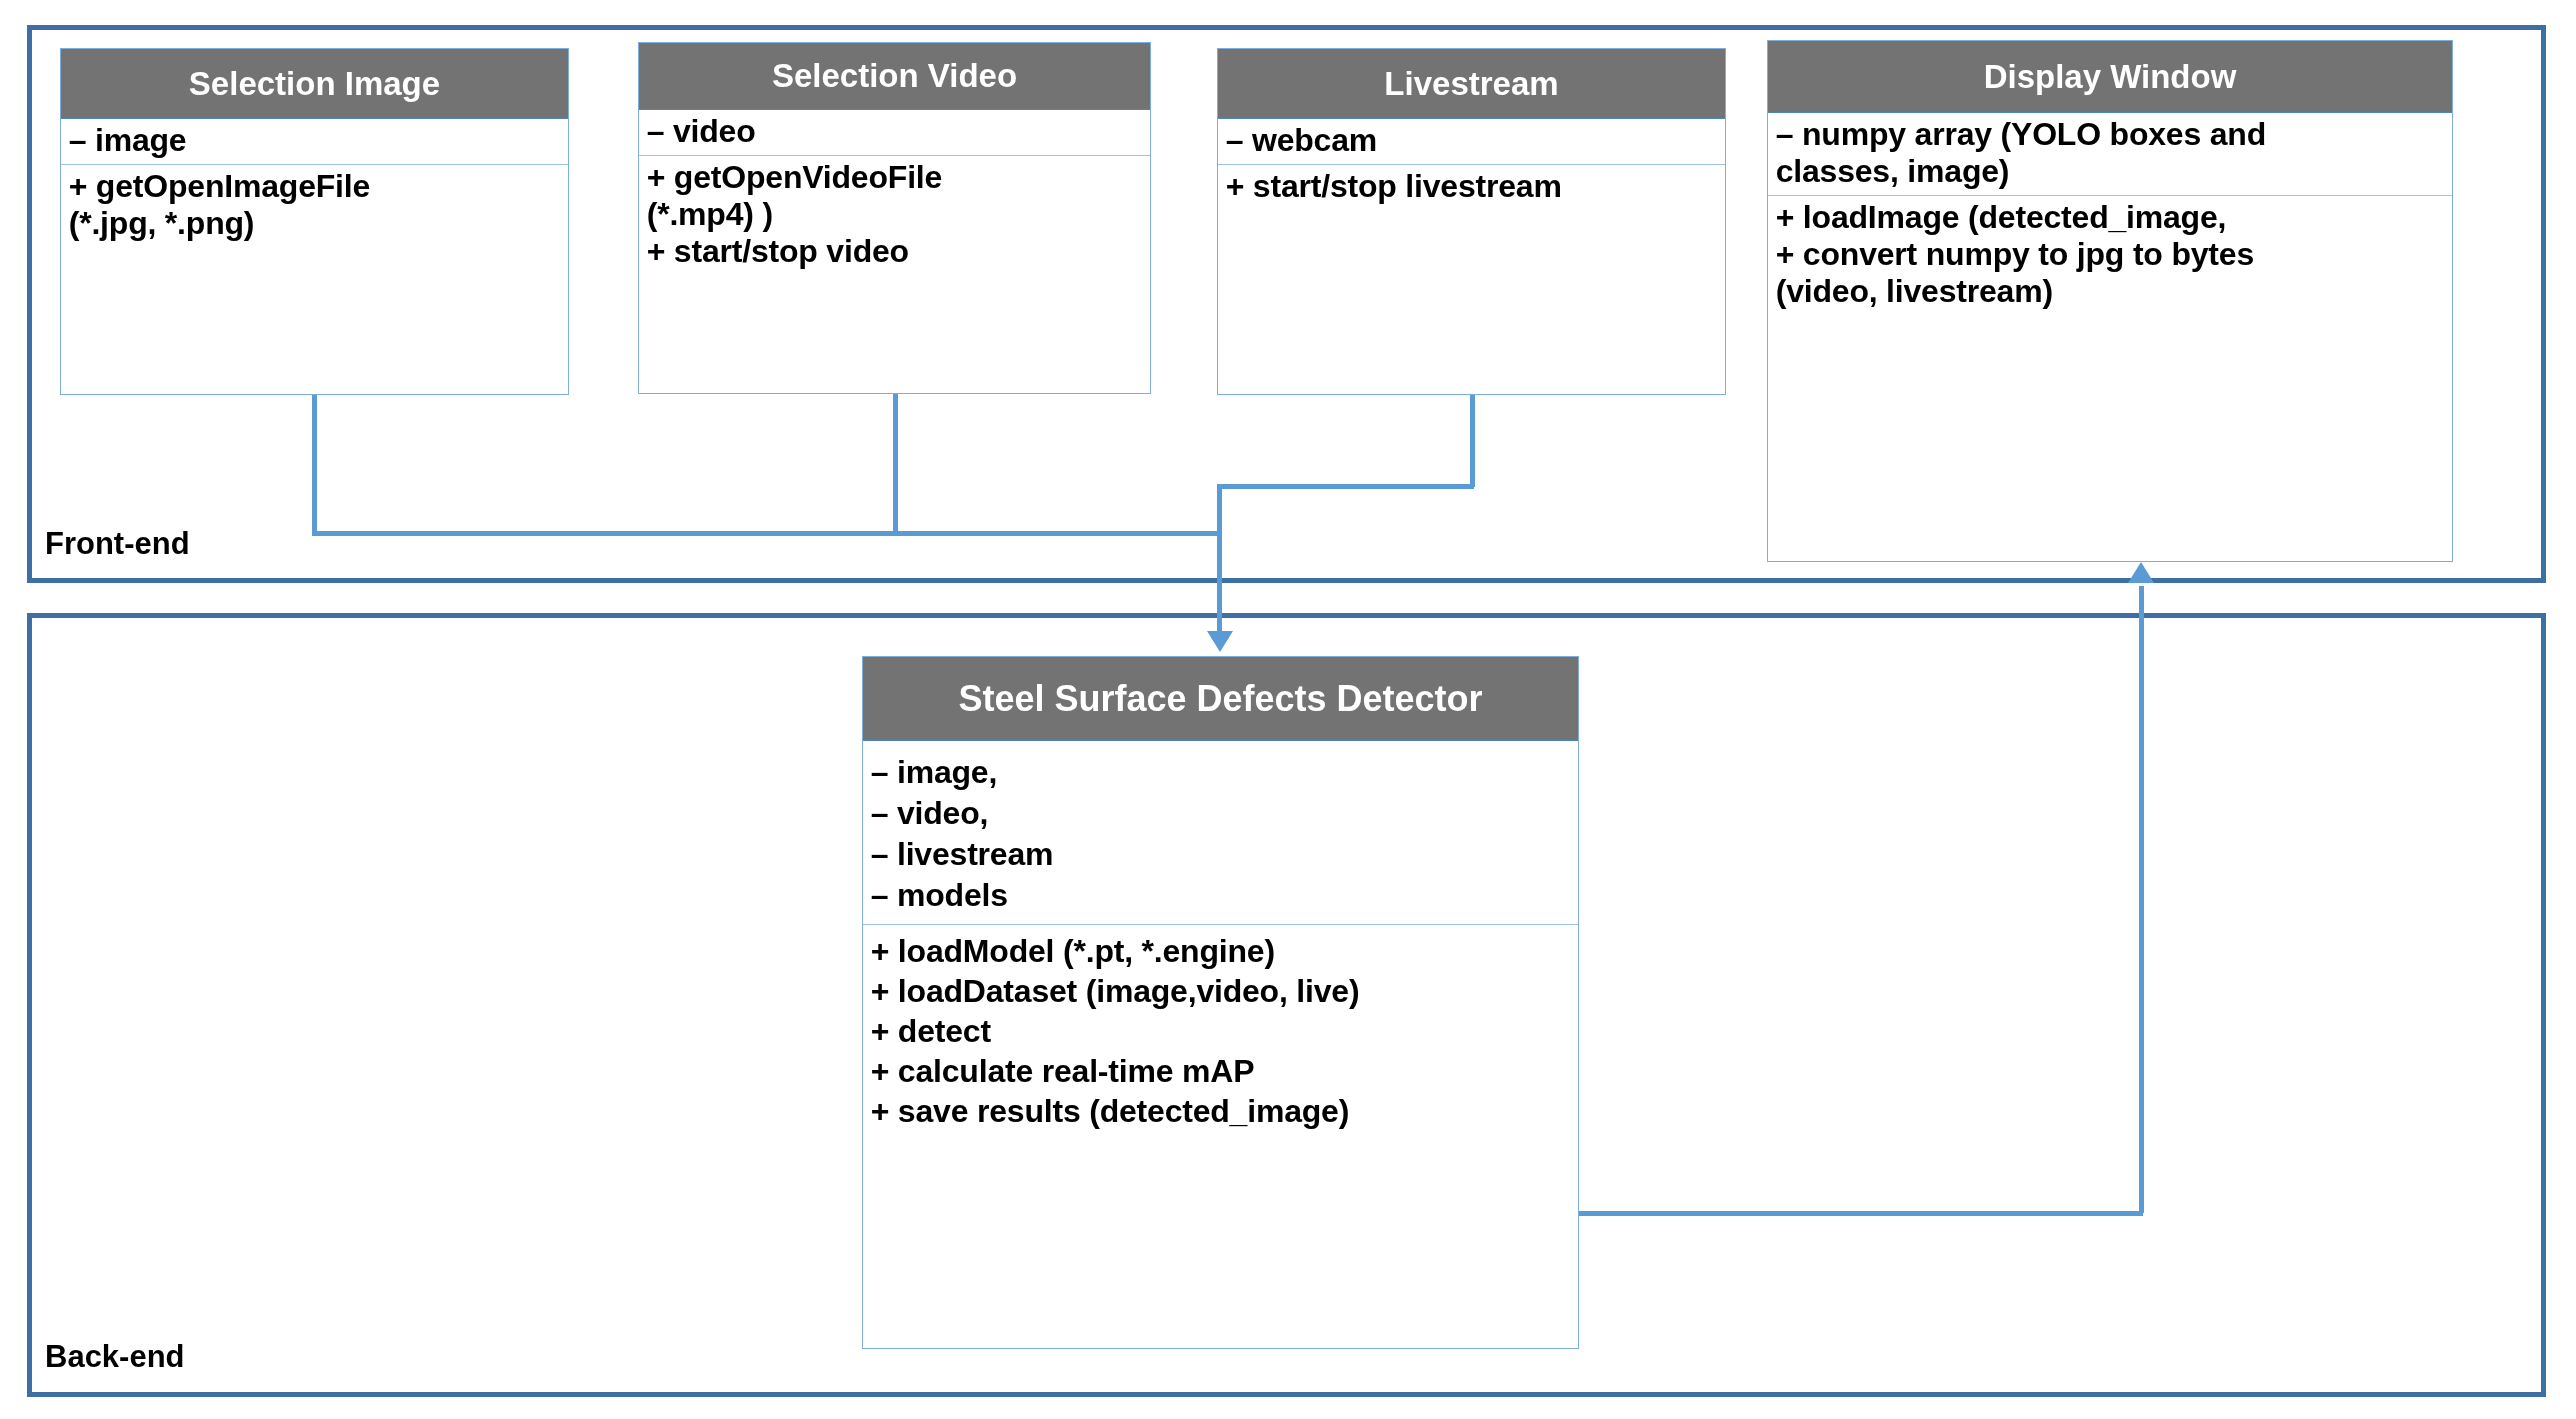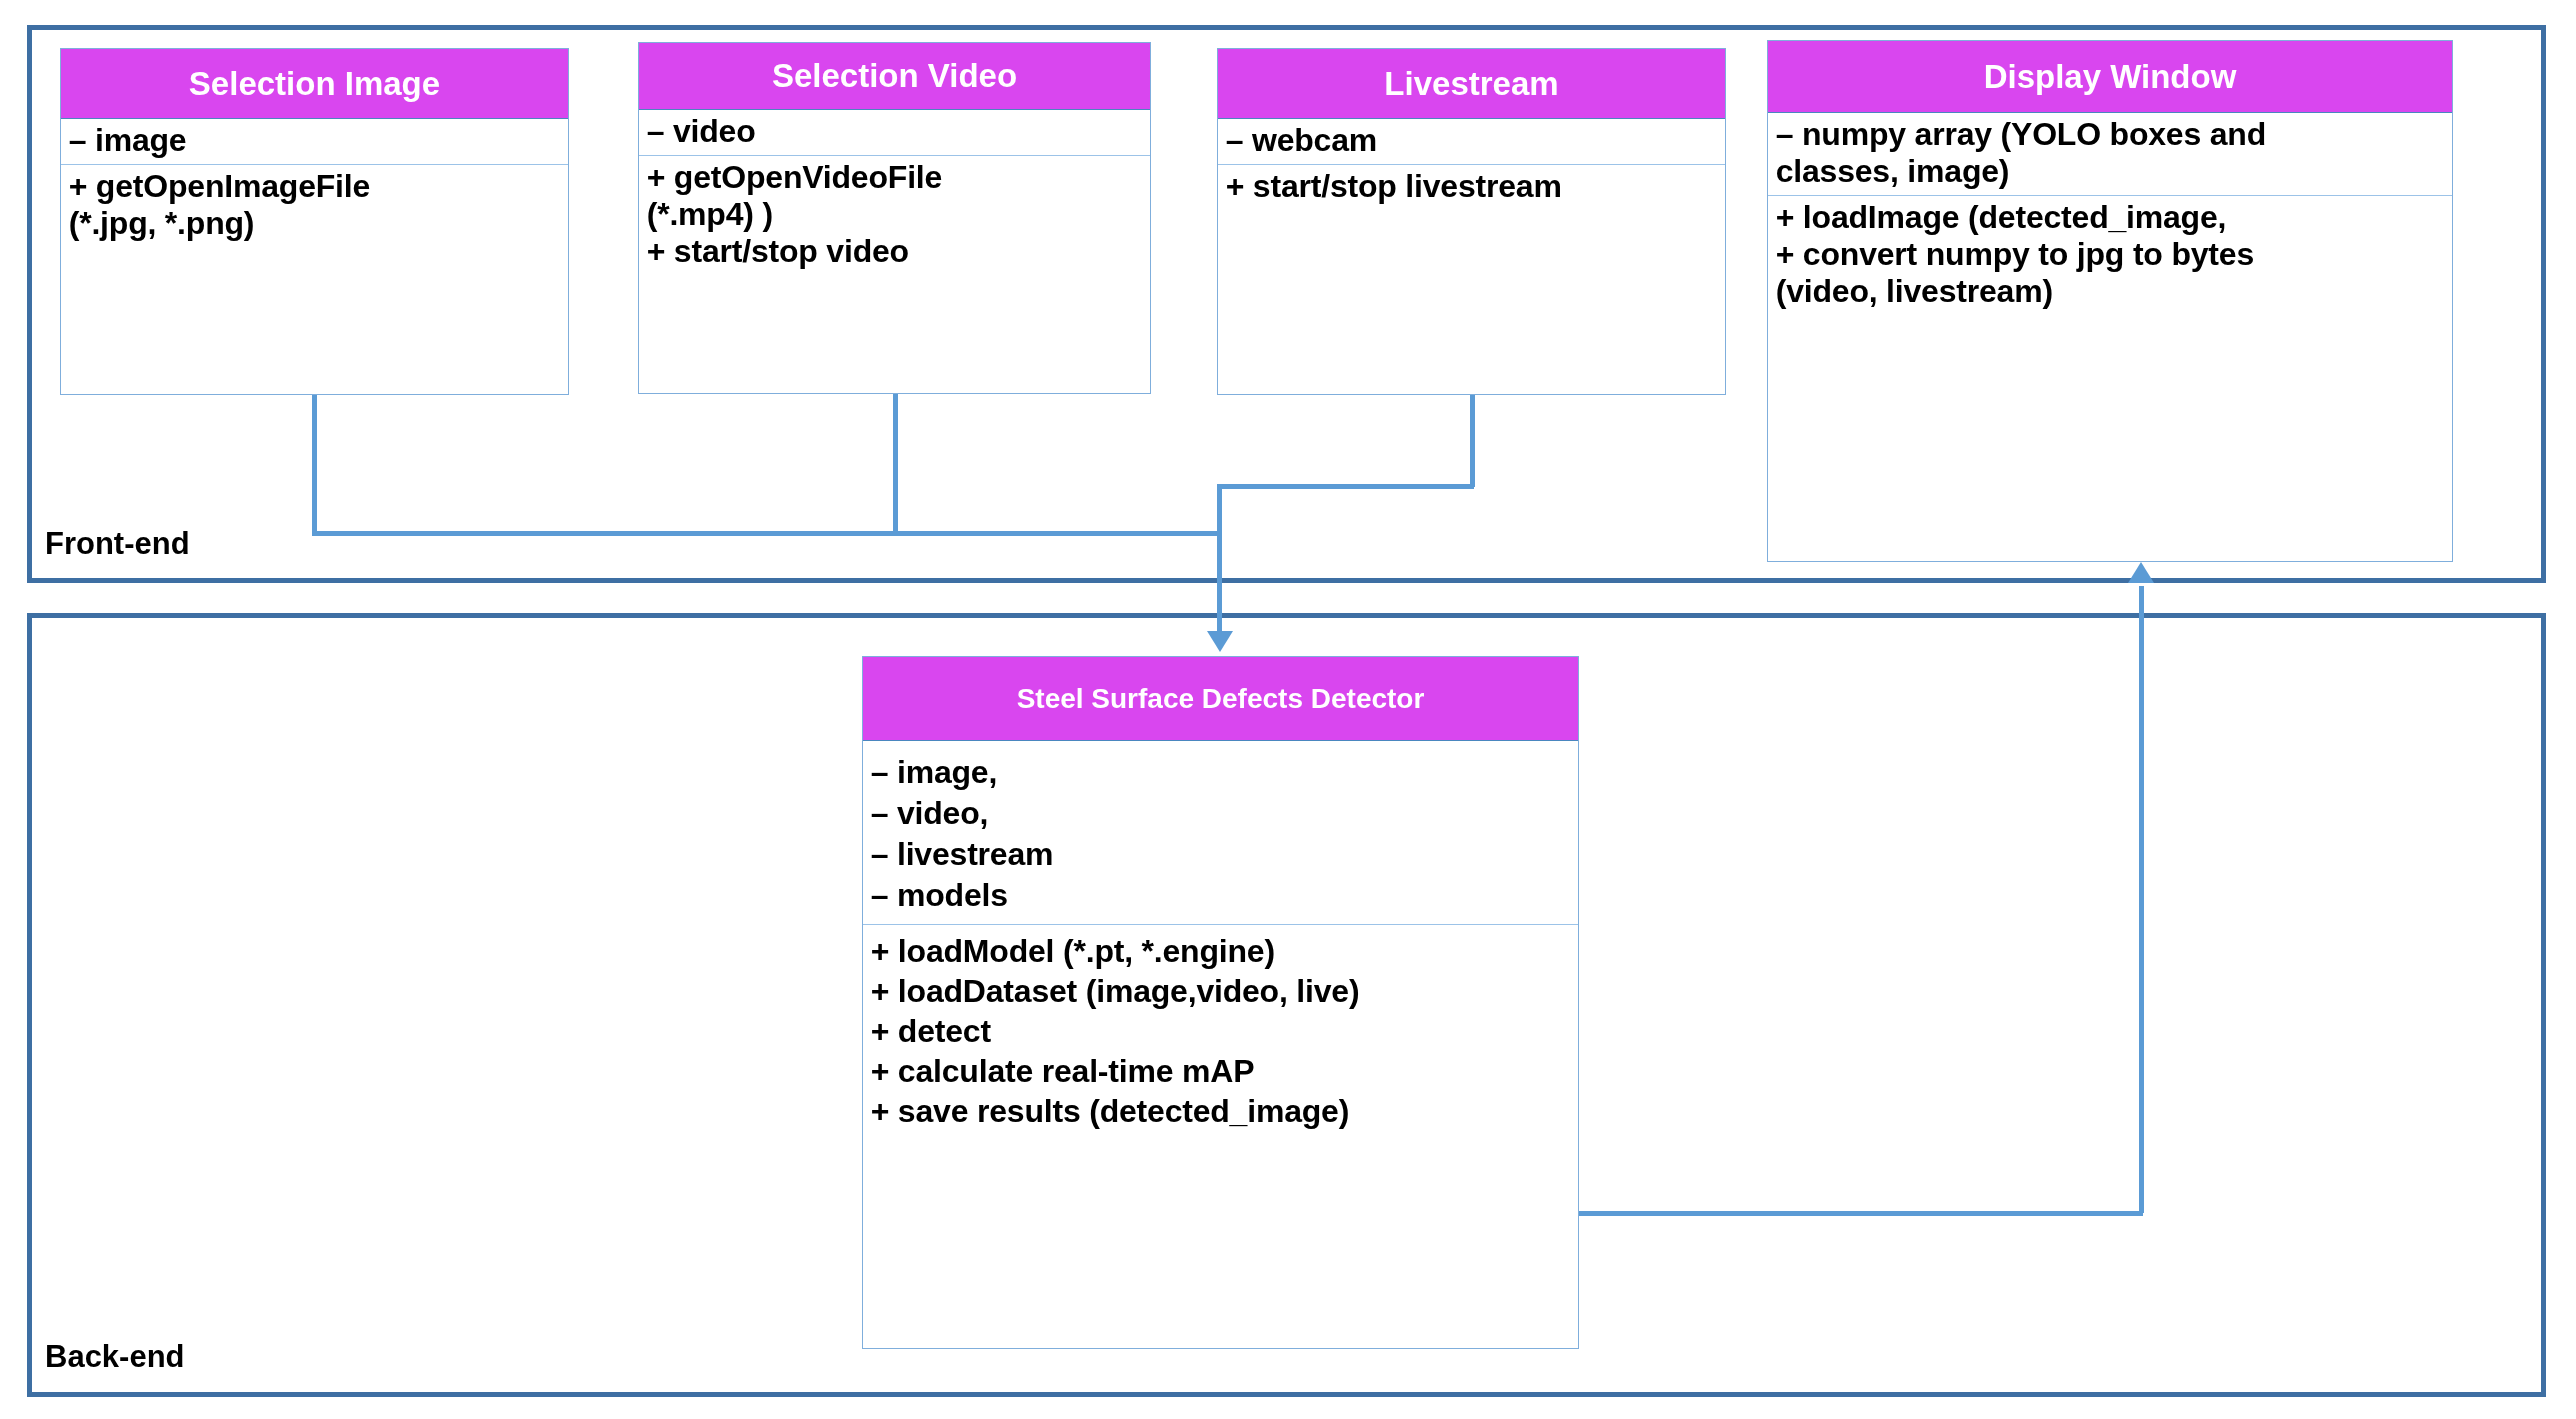--- a/index.html
+++ b/index.html
@@ -13,42 +13,42 @@
   #panel-backend{left:27px;top:613px;width:2519px;height:784px;}
 
   .panel-label{position:absolute;font-family:"Liberation Sans",sans-serif;
     font-weight:bold;font-size:31px;color:#000000;letter-spacing:0px;white-space:nowrap;}
   #label-frontend{left:45px;top:526px;}
   #label-backend{left:45px;top:1339px;}
 
   
   .uml{position:absolute;box-sizing:border-box;background:#ffffff;
        border:1.5px solid #7FAEDC;z-index:6;}
-  .uml-header{background:#d946ef;border-bottom:1.5px solid #4A87BF;
+  .uml-header{background:#737373;border-bottom:1.5px solid #4A87BF;
        color:#ffffff;font-weight:bold;text-align:center;
        font-family:"Liberation Sans Narrow","Liberation Sans",sans-serif;
        font-stretch:condensed;white-space:nowrap;display:flex;
        align-items:center;justify-content:center;}
   .uml-sec{padding:3.1px 7.7px 4.6px 7.7px;box-sizing:border-box;}
   .uml-sec + .uml-sec{border-top:1.5px solid #9CC3E8;}
   .uml-line{font-family:"Liberation Sans Narrow","Liberation Sans",sans-serif;
        font-stretch:condensed;font-weight:bold;color:#000000;
        line-height:1.16;letter-spacing:-0.2px;}
 
   
   #box-selection-image{left:60px;top:48px;width:509px;height:347px;}
   #box-selection-image .uml-header{height:69px;font-size:33px;}
   #box-selection-video{left:638px;top:42px;width:513px;height:352px;}
   #box-selection-video .uml-header{height:66px;font-size:33px;}
   #box-livestream{left:1217px;top:48px;width:509px;height:347px;}
   #box-livestream .uml-header{height:69px;font-size:33px;}
   #box-display-window{left:1767px;top:40px;width:686px;height:522px;}
   #box-display-window .uml-header{height:71px;font-size:33px;}
   #box-detector{left:862px;top:656px;width:717px;height:693px;}
-  #box-detector .uml-header{height:83px;font-size:28px;}
+  #box-detector .uml-header{height:83px;font-size:36px;}
   .fs41{font-size:32px;}
 
   
   .conn{position:absolute;background:#5B9BD5;z-index:3;}
   .conn-h{height:4.6px;}
   .conn-v{width:4.6px;}
   .arrow-down{position:absolute;width:0;height:0;z-index:4;
      border-left:13px solid transparent;border-right:13px solid transparent;
      border-top:21.6px solid #5B9BD5;}
   .arrow-up{position:absolute;width:0;height:0;z-index:4;

